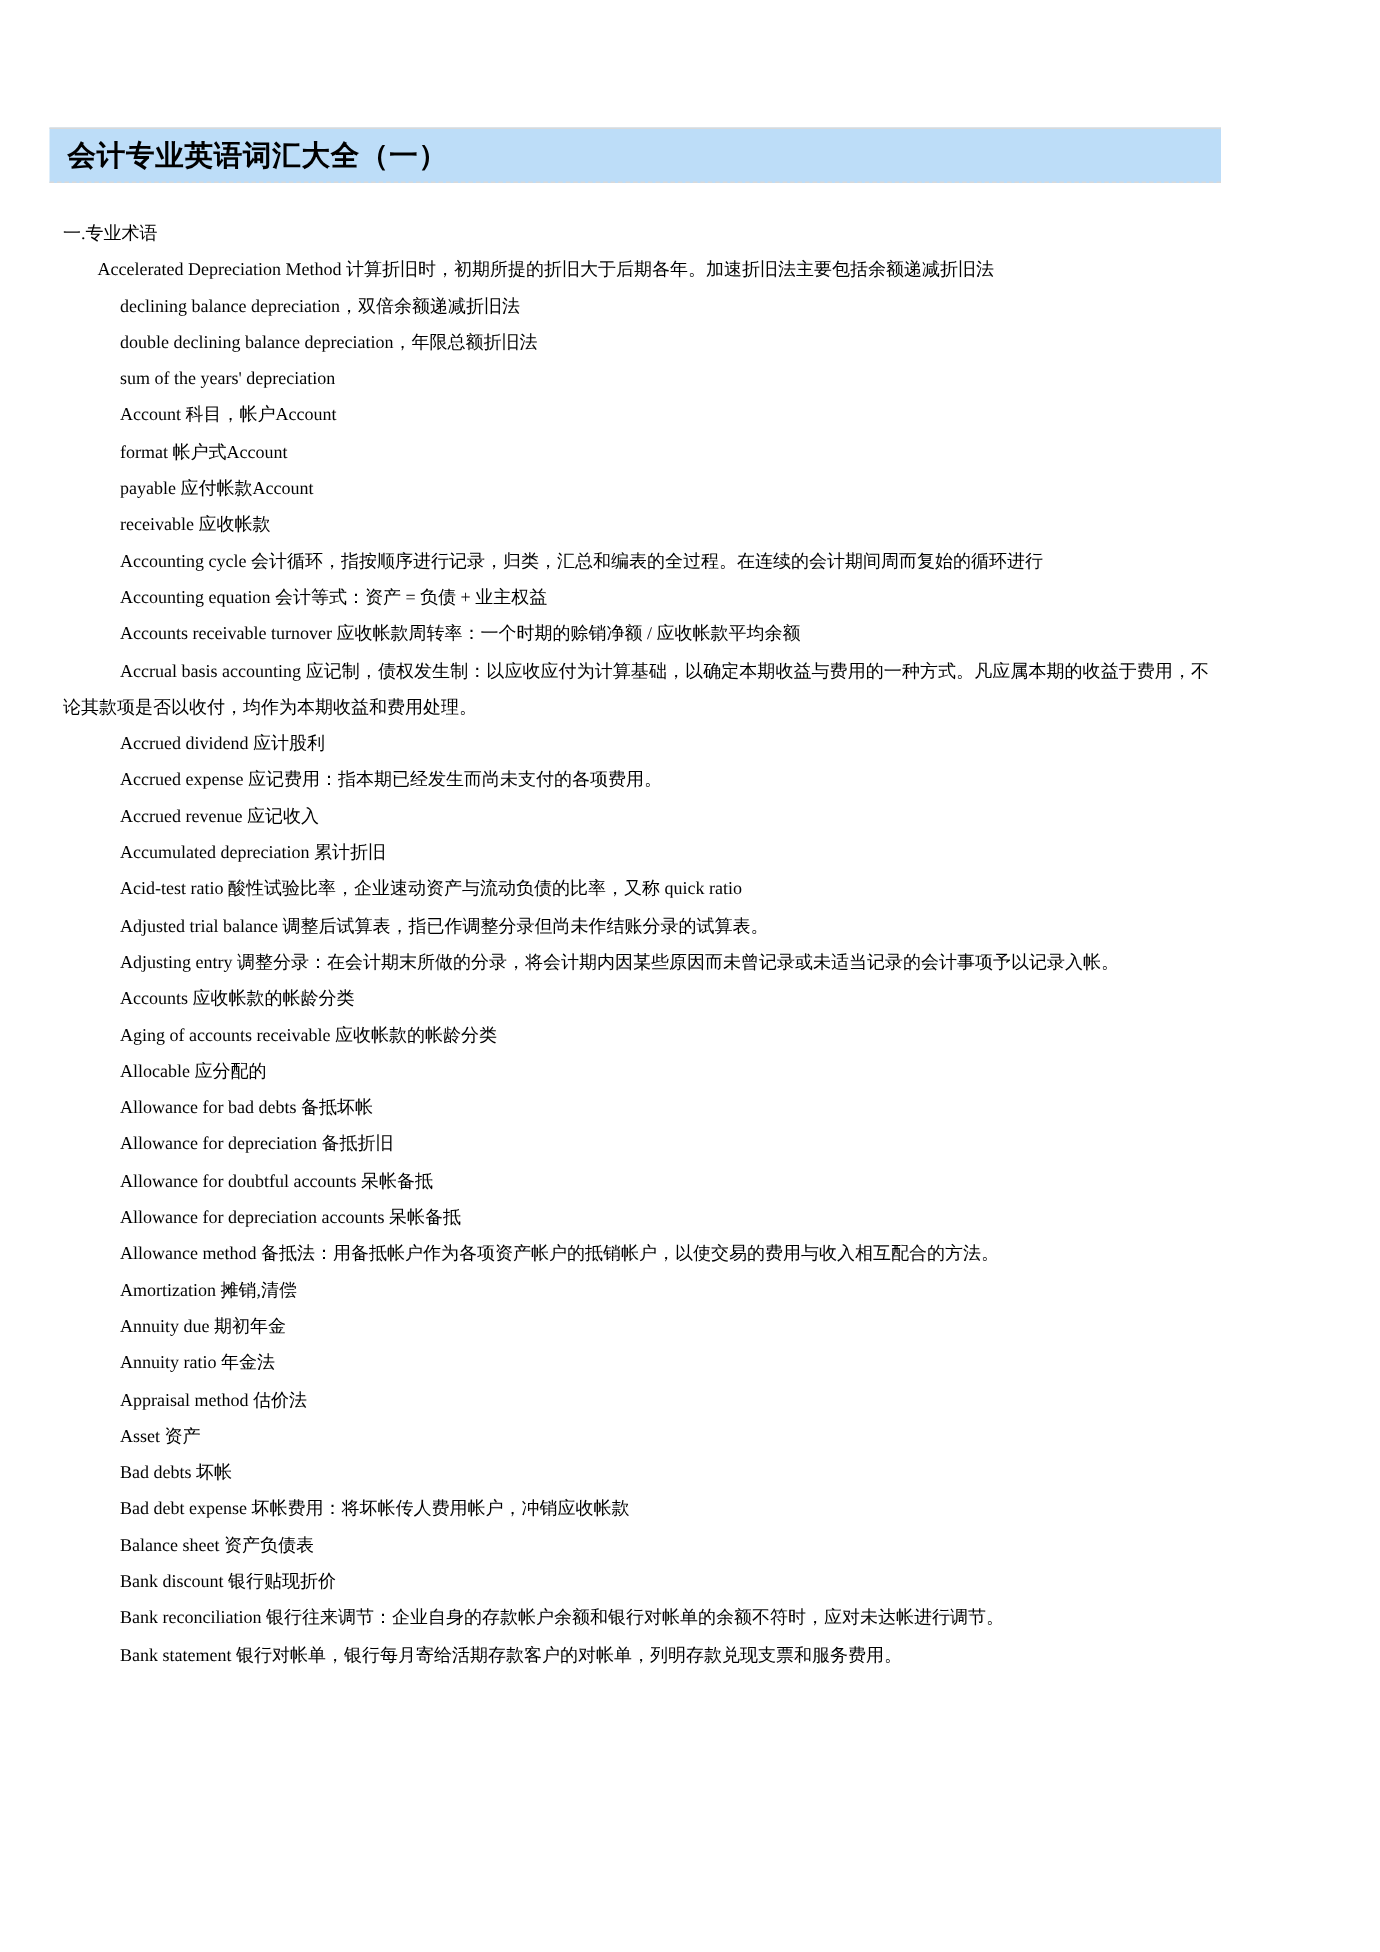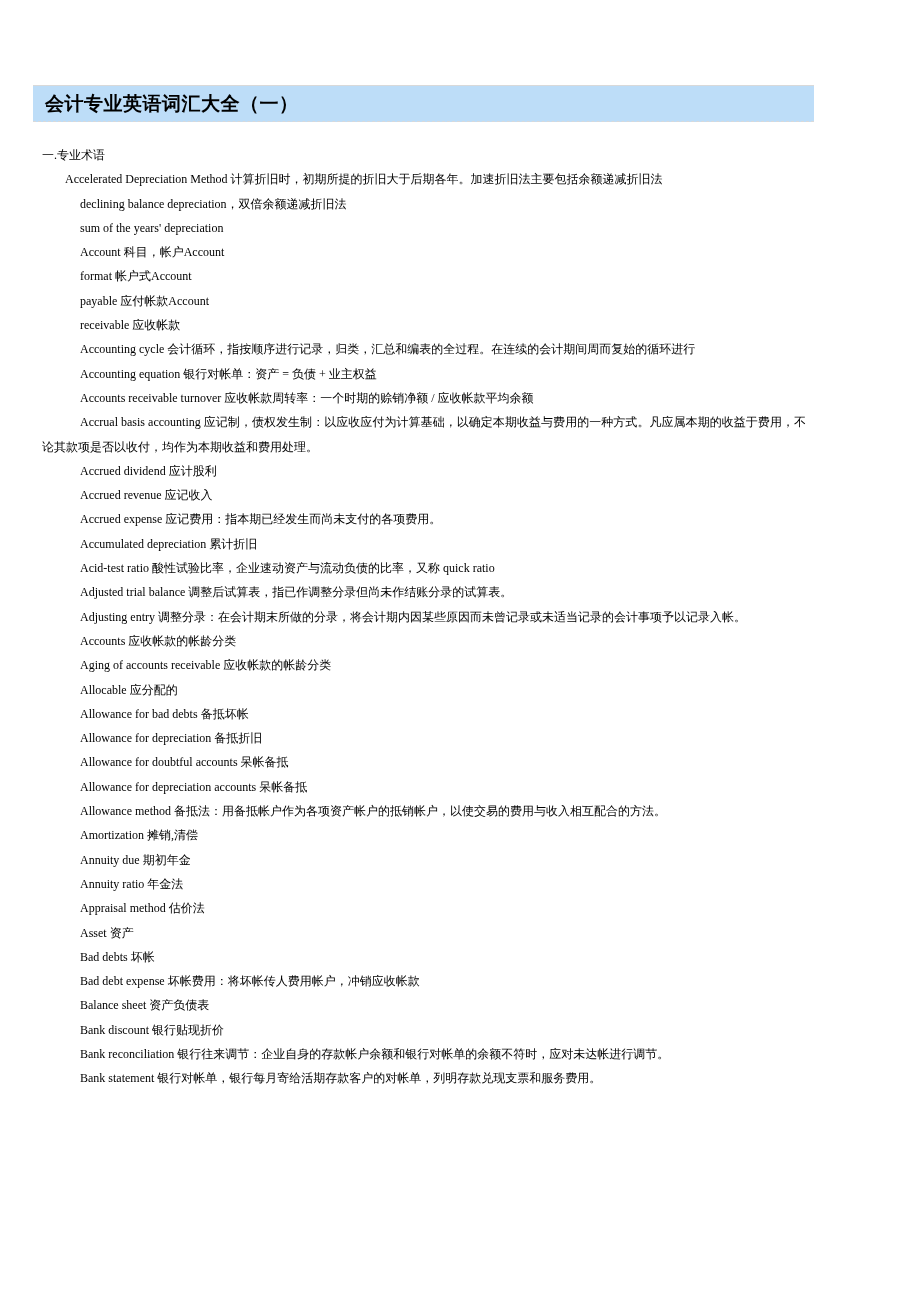--- a/index.html
+++ b/index.html
@@ -58,32 +58,33 @@
 <div class="page">
 
   <div class="title-bar">
     <span class="title-text">会计专业英语词汇大全（一）</span>
   </div>
 
   <div class="content">
     <p class="section">一.专业术语</p>
     <p class="first-entry">Accelerated Depreciation Method 计算折旧时，初期所提的折旧大于后期各年。加速折旧法主要包括余额递减折旧法</p>
     <p>declining balance depreciation，双倍余额递减折旧法</p>
+    <p>double declining balance depreciation，年限总额折旧法</p>
     <p>sum of the years' depreciation</p>
     <p>Account 科目，帐户Account</p>
     <p>format 帐户式Account</p>
     <p>payable 应付帐款Account</p>
     <p>receivable 应收帐款</p>
     <p>Accounting cycle 会计循环，指按顺序进行记录，归类，汇总和编表的全过程。在连续的会计期间周而复始的循环进行</p>
-    <p>Accounting equation 银行对帐单：资产 = 负债 + 业主权益</p>
+    <p>Accounting equation 会计等式：资产 = 负债 + 业主权益</p>
     <p>Accounts receivable turnover 应收帐款周转率：一个时期的赊销净额 / 应收帐款平均余额</p>
     <p>Accrual basis accounting 应记制，债权发生制：以应收应付为计算基础，以确定本期收益与费用的一种方式。凡应属本期的收益于费用，不论其款项是否以收付，均作为本期收益和费用处理。</p>
     <p>Accrued dividend 应计股利</p>
+    <p>Accrued expense 应记费用：指本期已经发生而尚未支付的各项费用。</p>
     <p>Accrued revenue 应记收入</p>
-    <p>Accrued expense 应记费用：指本期已经发生而尚未支付的各项费用。</p>
     <p>Accumulated depreciation 累计折旧</p>
     <p>Acid-test ratio 酸性试验比率，企业速动资产与流动负债的比率，又称 quick ratio</p>
     <p>Adjusted trial balance 调整后试算表，指已作调整分录但尚未作结账分录的试算表。</p>
     <p>Adjusting entry 调整分录：在会计期末所做的分录，将会计期内因某些原因而未曾记录或未适当记录的会计事项予以记录入帐。</p>
     <p>Accounts 应收帐款的帐龄分类</p>
     <p>Aging of accounts receivable 应收帐款的帐龄分类</p>
     <p>Allocable 应分配的</p>
     <p>Allowance for bad debts 备抵坏帐</p>
     <p>Allowance for depreciation 备抵折旧</p>
     <p>Allowance for doubtful accounts 呆帐备抵</p>

